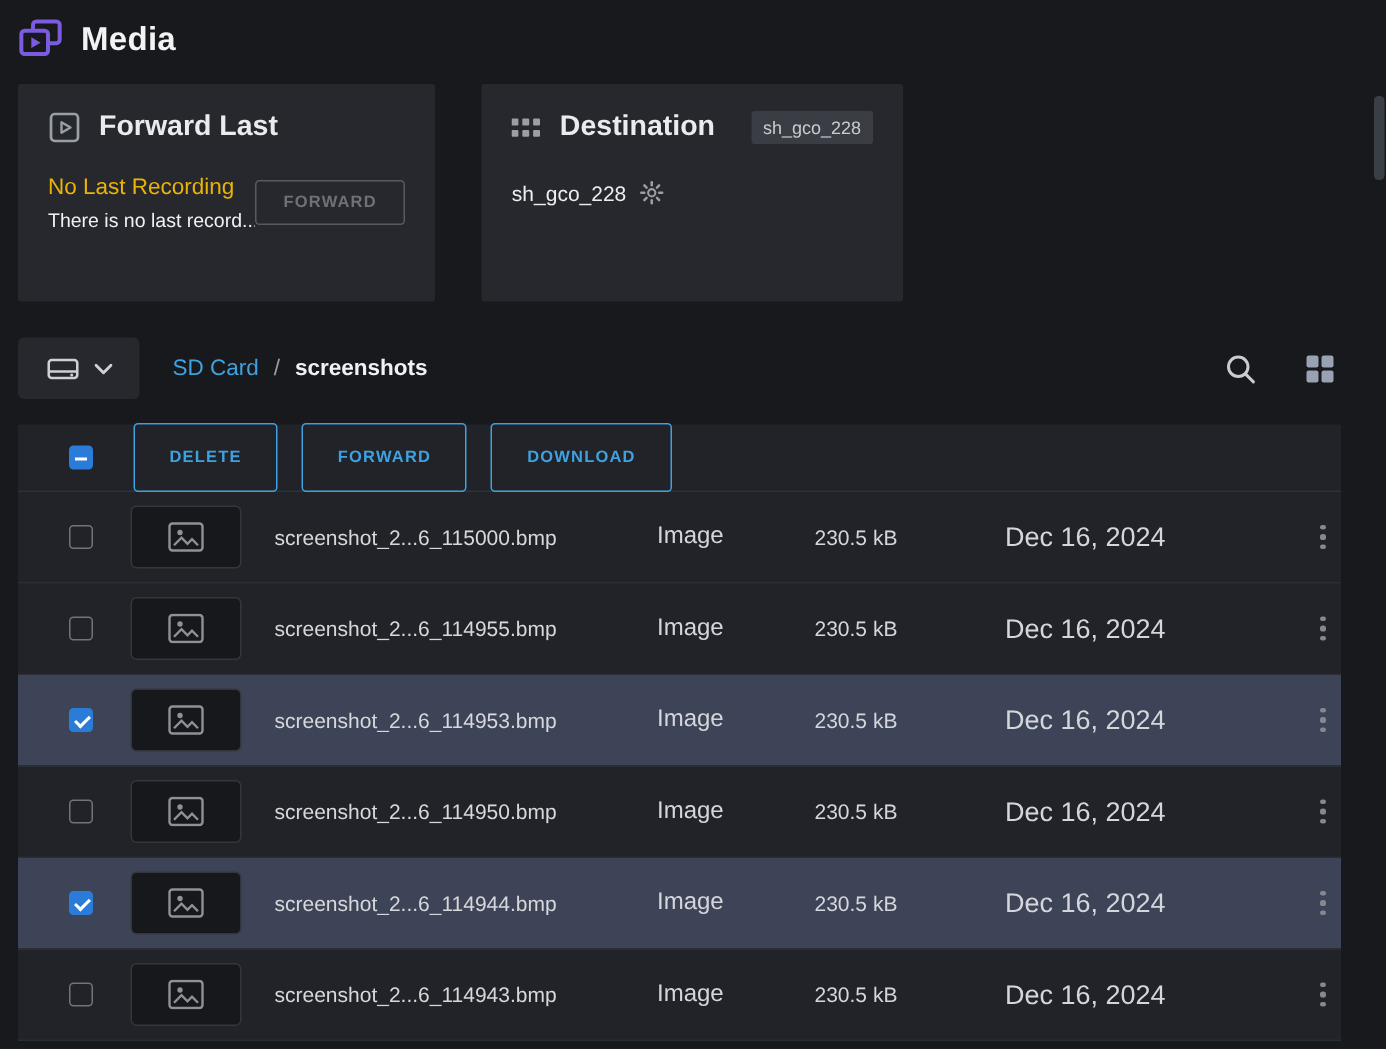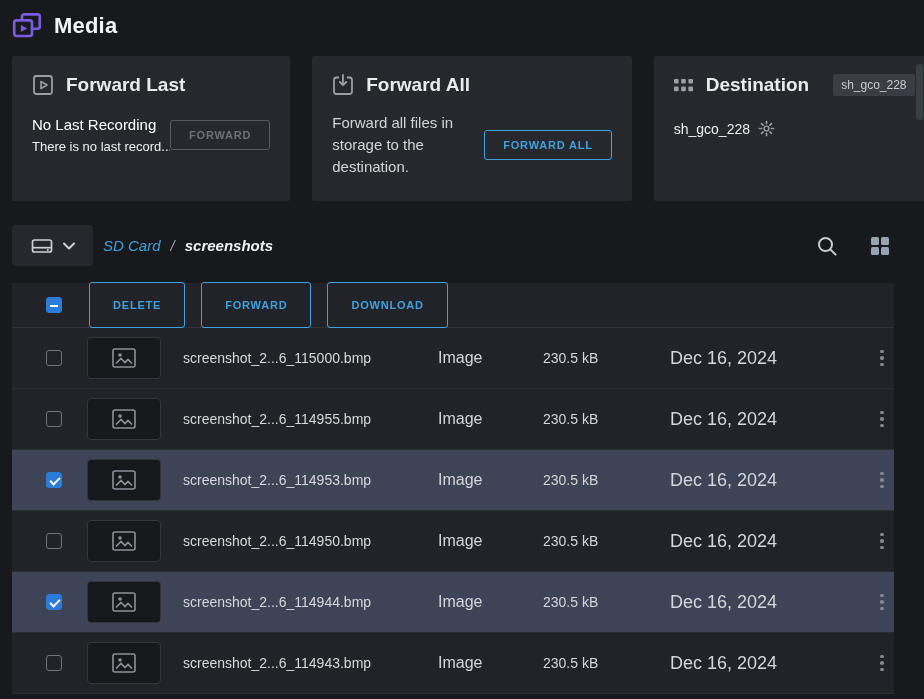--- a/index.html
+++ b/index.html
@@ -10,51 +10,51 @@
     font-family:"Liberation Sans", sans-serif;
     position:relative;
   }
 
   
   .app-header { display:flex; align-items:center; gap:12px; padding:12px 6px 8px 12px; }
   .app-title { font-size:22px; font-weight:bold; color:#f2f3f5; letter-spacing:0.2px; }
 
   
   .cards {
-    display:grid; grid-template-columns:1fr 1fr 1fr; gap:22px;
+    display:grid; grid-template-columns:1fr 1fr 1fr; gap:31px;
     margin:8px 26px 0 12px;
   }
   .card { background:#26282e; border-radius:2px; padding:18px 20px; height:145px; }
   .card-head { display:flex; align-items:center; gap:12px; }
   .card-title { font-size:19px; font-weight:600; color:#e9ebed; }
   .card-head .spacer { flex:1; }
   .badge {
     background:#3a3d44; color:#c9ccd0; font-size:12px;
     padding:4px 8px; border-radius:2px; white-space:nowrap;
   }
   .fl-body { display:flex; align-items:center; justify-content:space-between; margin-top:20px; }
-  .fl-status { font-size:15px; color:#ffffff; margin-bottom:6px; }
+  .fl-status { font-size:15px; color:#eab308; margin-bottom:6px; }
   .fl-note { font-size:13px; color:#f0f1f3; max-width:138px; white-space:nowrap; overflow:hidden; }
   .btn {
     background:transparent; border:1px solid #565a61; color:#6e7278;
     font-family:inherit; font-size:11px; font-weight:bold; letter-spacing:0.8px;
     padding:8px 18px; border-radius:3px; cursor:pointer; white-space:nowrap;
   }
   .btn.blue { border-color:#3fa2e0; color:#3fa2e0; }
   .fa-body { display:flex; align-items:center; justify-content:space-between; margin-top:16px; }
   .fa-desc { font-size:15px; line-height:1.45; color:#d2d4d7; width:152px; }
   .dest-device { display:flex; align-items:center; gap:8px; margin-top:24px; font-size:14px; color:#eceef0; }
 
   
   .toolbar { display:flex; align-items:center; margin:24px 30px 0 12px; height:41px; }
   .drive-dropdown {
     width:81px; height:41px; background:#26282e; border:none; border-radius:4px;
     display:flex; align-items:center; justify-content:center; gap:10px; cursor:pointer;
   }
-  .breadcrumb { display:flex; align-items:flex-start; gap:10px; margin-left:10px; font-size:15px;font-style:italic; }
+  .breadcrumb { display:flex; align-items:flex-start; gap:10px; margin-left:22px; font-size:15px; }
   .crumb-link { color:#3fa2e0; cursor:pointer; }
   .crumb-sep { color:#9a9ea5; }
   .crumb-current { color:#f0f1f3; font-weight:bold; }
   .toolbar .flex { flex:1; }
   .icon-btn { background:none; border:none; cursor:pointer; padding:4px; display:flex; align-items:center; }
   .grid-btn { margin-left:24px; }
 
   
   .file-table { margin:17px 30px 0 12px; background:#212328; }
   .action-bar {
@@ -132,35 +132,20 @@
     </div>
     <div class="fl-body">
       <div>
         <div class="fl-status">No Last Recording</div>
         <div class="fl-note">There is no last record...</div>
       </div>
       <button class="btn">FORWARD</button>
     </div>
   </div>
 
-  <div class="card">
-    <div class="card-head">
-      <span style="display:flex;">
-        <svg width="22" height="22" viewBox="0 0 22 22">
-          <path d="M7 3.5 H4.5 A2.5 2.5 0 0 0 2 6 V17.5 A2.5 2.5 0 0 0 4.5 20 H17.5 A2.5 2.5 0 0 0 20 17.5 V6 A2.5 2.5 0 0 0 17.5 3.5 H15" fill="none" stroke="#9a9ea5" stroke-width="1.8"></path>
-          <path d="M11 1 v10 M7.8 8 l3.2 3.2 3.2-3.2" fill="none" stroke="#9a9ea5" stroke-width="1.8" stroke-linecap="round" stroke-linejoin="round"></path>
-        </svg>
-      </span>
-      <span class="card-title">Forward All</span>
-    </div>
-    <div class="fa-body">
-      <div class="fa-desc">Forward all files in storage to the destination.</div>
-      <button class="btn blue">FORWARD ALL</button>
-    </div>
-  </div>
 
   <div class="card">
     <div class="card-head">
       <span style="display:flex;">
         <svg width="20" height="15" viewBox="0 0 20 15">
           <rect x="0" y="1" width="4.6" height="4.6" rx="0.8" fill="#9a9ea5"></rect>
           <rect x="7.2" y="1" width="4.6" height="4.6" rx="0.8" fill="#9a9ea5"></rect>
           <rect x="14.4" y="1" width="4.6" height="4.6" rx="0.8" fill="#9a9ea5"></rect>
           <rect x="0" y="8.6" width="4.6" height="4.6" rx="0.8" fill="#9a9ea5"></rect>
           <rect x="7.2" y="8.6" width="4.6" height="4.6" rx="0.8" fill="#9a9ea5"></rect>

